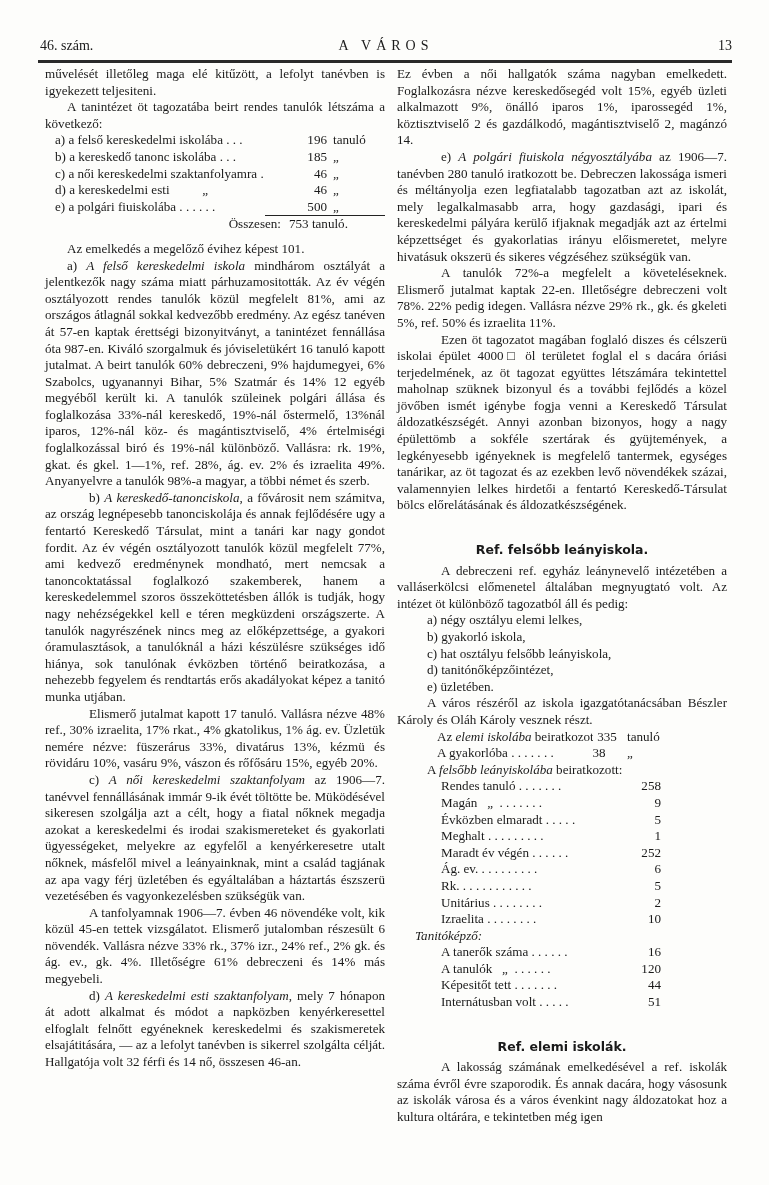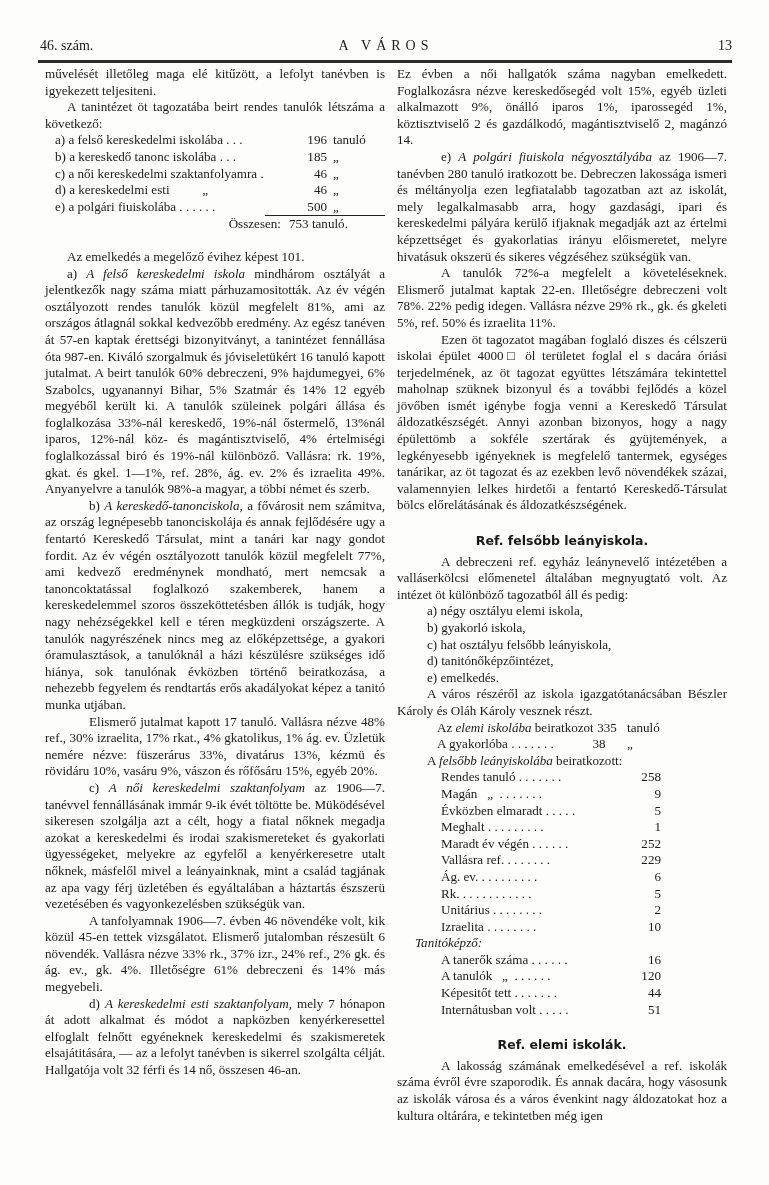--- a/index.html
+++ b/index.html
@@ -24,21 +24,21 @@
   .col.right { left: 397px; width: 330px; }
   p { margin: 0; }
   .ind { text-indent: 22px; }
   .ind2 { text-indent: 44px; }
   i { }
   .list-row { display: flex; white-space: nowrap; }
   .list-row .lbl { flex: 1; overflow: hidden; }
   .list-row .num { width: 44px; text-align: right; }
   .list-row .unit { width: 52px; padding-left: 6px; }
   .total-line { border-top: 1.5px solid #222; margin-left: 210px; margin-top: 0; }
-  .heading { text-align: center; font-family: "DejaVu Sans", sans-serif; font-weight: bold; font-size: 12.5px; margin: 19px 0 4px 0; }
+  .heading { text-align: center; font-family: "DejaVu Sans", sans-serif; font-weight: bold; font-size: 12.5px; margin: 28px 0 4px 0; }
   .table { margin-left: 44px; width: 220px; }
   .table .list-row .lbl { flex: 1; }
   .table .list-row .num { width: 36px; }
   .sub-list { padding-left: 30px; }
 </style>
 </head>
 <body>
 
 <div class="header">
   <span class="left">46. szám.</span>
@@ -75,43 +75,43 @@
       <span class="lbl">e) a polgári fiuiskolába . . . . . .</span>
       <span class="num">500</span>
       <span class="unit">„</span>
     </div>
     <div class="total-line"></div>
     <div class="list-row">
       <span class="lbl" style="text-align:right;padding-right:8px">Összesen:</span>
       <span style="width:96px">753 tanuló.</span>
     </div>
   </div>
-  <p class="ind" style="margin-top:16px">Az emelkedés a megelőző évihez képest 101.</p>
+  <p class="ind" style="margin-top:8px">Az emelkedés a megelőző évihez képest 101.</p>
   <p class="ind"><span>a) </span><i>A felső kereskedelmi iskola</i><span> mindhárom osztályát a jelentkezők nagy száma miatt párhuzamositották. Az év végén osztályozott rendes tanulók közül megfelelt 81%, ami az országos átlagnál sokkal kedvezőbb eredmény. Az egész tanéven át 57-en kaptak érettségi bizonyitványt, a tanintézet fennállása óta 987-en. Kiváló szorgalmuk és jóviseletükért 16 tanuló kapott jutalmat. A beirt tanulók 60% debreczeni, 9% hajdumegyei, 6% Szabolcs, ugyanannyi Bihar, 5% Szatmár és 14% 12 egyéb megyéből került ki. A tanulók szüleinek polgári állása és foglalkozása 33%-nál kereskedő, 19%-nál őstermelő, 13%nál iparos, 12%-nál köz- és magántisztviselő, 4% értelmiségi foglalkozással biró és 19%-nál különböző. Vallásra: rk. 19%, gkat. és gkel. 1—1%, ref. 28%, ág. ev. 2% és izraelita 49%. Anyanyelvre a tanulók 98%-a magyar, a többi német és szerb.</span></p>
   <p class="ind2"><span>b) </span><i>A kereskedő-tanonciskola</i><span>, a fővárosit nem számitva, az ország legnépesebb tanonciskolája és annak fejlődésére ugy a fentartó Kereskedő Társulat, mint a tanári kar nagy gondot fordit. Az év végén osztályozott tanulók közül megfelelt 77%, ami kedvező eredménynek mondható, mert nemcsak a tanoncoktatással foglalkozó szakemberek, hanem a kereskedelemmel szoros összeköttetésben állók is tudják, hogy nagy nehézségekkel kell e téren megküzdeni országszerte. A tanulók nagyrészének nincs meg az előképzettsége, a gyakori óramulasztások, a tanulóknál a házi készülésre szükséges idő hiánya, sok tanulónak évközben történő beiratkozása, a nehezebb fegyelem és rendtartás erős akadályokat képez a tanitó munka utjában.</span></p>
   <p class="ind2">Elismerő jutalmat kapott 17 tanuló. Vallásra nézve 48% ref., 30% izraelita, 17% rkat., 4% gkatolikus, 1% ág. ev. Üzletük nemére nézve: füszerárus 33%, divatárus 13%, kézmü és rövidáru 10%, vasáru 9%, vászon és rőfősáru 15%, egyéb 20%.</p>
   <p class="ind2"><span>c) </span><i>A női kereskedelmi szaktanfolyam</i><span> az 1906—7. tanévvel fennállásának immár 9-ik évét töltötte be. Müködésével sikeresen szolgálja azt a célt, hogy a fiatal nőknek megadja azokat a kereskedelmi és irodai szakismereteket és gyakorlati ügyességeket, melyekre az egyfelől a kenyérkeresetre utalt nőknek, másfelől mivel a leányainknak, mint a család tagjának az apa vagy férj üzletében és egyáltalában a háztartás észszerü vezetésében és vagyonkezelésben szükségük van.</span></p>
   <p class="ind2">A tanfolyamnak 1906—7. évben 46 növendéke volt, kik közül 45-en tettek vizsgálatot. Elismerő jutalomban részesült 6 növendék. Vallásra nézve 33% rk., 37% izr., 24% ref., 2% gk. és ág. ev., gk. 4%. Illetőségre 61% debreczeni és 14% más megyebeli.</p>
   <p class="ind2"><span>d) </span><i>A kereskedelmi esti szaktanfolyam</i><span>, mely 7 hónapon át adott alkalmat és módot a napközben kenyérkeresettel elfoglalt felnőtt egyéneknek kereskedelmi és szakismeretek elsajátitására, — az a lefolyt tanévben is sikerrel szolgálta célját. Hallgatója volt 32 férfi és 14 nő, összesen 46-an.</span></p>
 </div>
 
 <div class="col right">
   <p>Ez évben a női hallgatók száma nagyban emelkedett. Foglalkozásra nézve kereskedősegéd volt 15%, egyéb üzleti alkalmazott 9%, önálló iparos 1%, iparossegéd 1%, köztisztviselő 2 és gazdálkodó, magántisztviselő 2, magánzó 14.</p>
   <p class="ind2"><span>e) </span><i>A polgári fiuiskola négyosztályába</i><span> az 1906—7. tanévben 280 tanuló iratkozott be. Debreczen lakossága ismeri és méltányolja ezen legfiatalabb tagozatban azt az iskolát, mely legalkalmasabb arra, hogy gazdasági, ipari és kereskedelmi pályára kerülő ifjaknak megadják azt az értelmi képzettséget és gyakorlatias irányu előismeretet, melyre hivatásuk okszerü és sikeres végzéséhez szükségük van.</span></p>
   <p class="ind2">A tanulók 72%-a megfelelt a követeléseknek. Elismerő jutalmat kaptak 22-en. Illetőségre debreczeni volt 78%. 22% pedig idegen. Vallásra nézve 29% rk., gk. és gkeleti 5%, ref. 50% és izraelita 11%.</p>
   <p class="ind2">Ezen öt tagozatot magában foglaló diszes és célszerü iskolai épület 4000□ öl területet foglal el s dacára óriási terjedelmének, az öt tagozat együttes létszámára tekintettel maholnap szüknek bizonyul és a további fejlődés a közel jövőben ismét igénybe fogja venni a Kereskedő Társulat áldozatkészségét. Annyi azonban bizonyos, hogy a nagy épülettömb a sokféle szertárak és gyüjtemények, a legkényesebb igényeknek is megfelelő tantermek, egységes tanárikar, az öt tagozat és az ezekben levő növendékek százai, valamennyien lelkes hirdetői a fentartó Kereskedő-Társulat bölcs előrelátásának és áldozatkészségének.</p>
 
   <div class="heading">Ref. felsőbb leányiskola.</div>
   <p class="ind2">A debreczeni ref. egyház leánynevelő intézetében a valláserkölcsi előmenetel általában megnyugtató volt. Az intézet öt különböző tagozatból áll és pedig:</p>
   <div class="sub-list">
-    <div>a) négy osztályu elemi iskola,</div>
+    <div>a) négy osztályu elemi lelkes,</div>
     <div>b) gyakorló iskola,</div>
     <div>c) hat osztályu felsőbb leányiskola,</div>
     <div>d) tanitónőképzőintézet,</div>
-    <div>e) emelkedés.</div>
+    <div>e) üzletében.</div>
   </div>
   <p class="ind" style="text-indent:30px">A város részéről az iskola igazgatótanácsában Bészler Károly és Oláh Károly vesznek részt.</p>
 
   <div style="padding-left:40px;width:240px">
     <div class="list-row">
       <span class="lbl"><span>Az </span><i>elemi iskolába</i><span> beiratkozott.</span></span>
       <span style="width:28px;text-align:center">335</span>
       <span style="width:50px;padding-left:6px">tanuló</span>
     </div>
     <div class="list-row">
@@ -135,24 +135,20 @@
         <span class="lbl">Évközben elmaradt . . . . .</span>
         <span class="num">5</span>
       </div>
     <div class="list-row">
         <span class="lbl">Meghalt  . . . . . . . . .</span>
         <span class="num">1</span>
       </div>
     <div class="list-row">
         <span class="lbl">Maradt év végén . . . . . .</span>
         <span class="num">252</span>
-      </div>
-    <div class="list-row">
-        <span class="lbl">Vallásra ref. . . . . . . .</span>
-        <span class="num">229</span>
       </div>
     <div class="list-row">
         <span class="lbl">Ág. ev. . . . . . . . . .</span>
         <span class="num">6</span>
       </div>
     <div class="list-row">
         <span class="lbl">Rk. . . . . . . . . . . .</span>
         <span class="num">5</span>
       </div>
     <div class="list-row">

